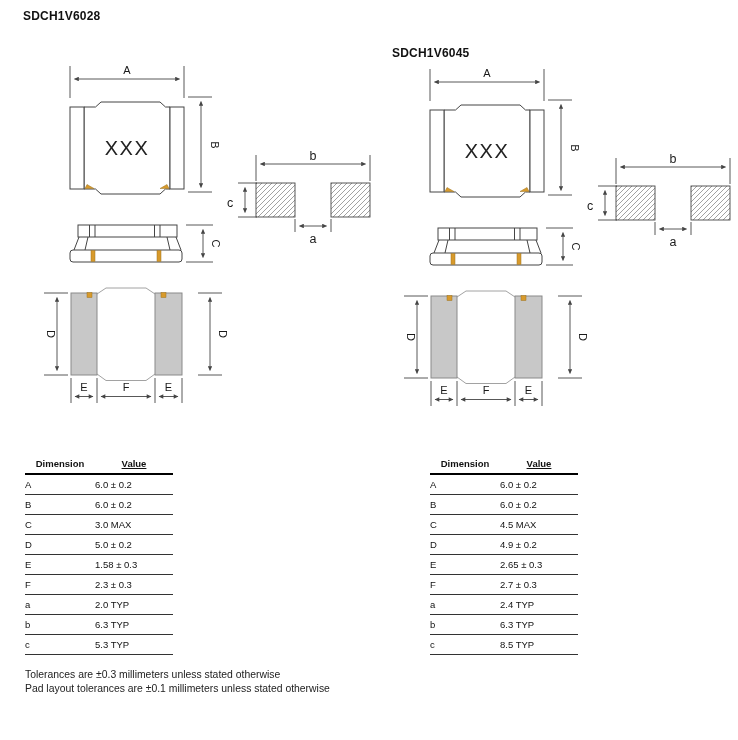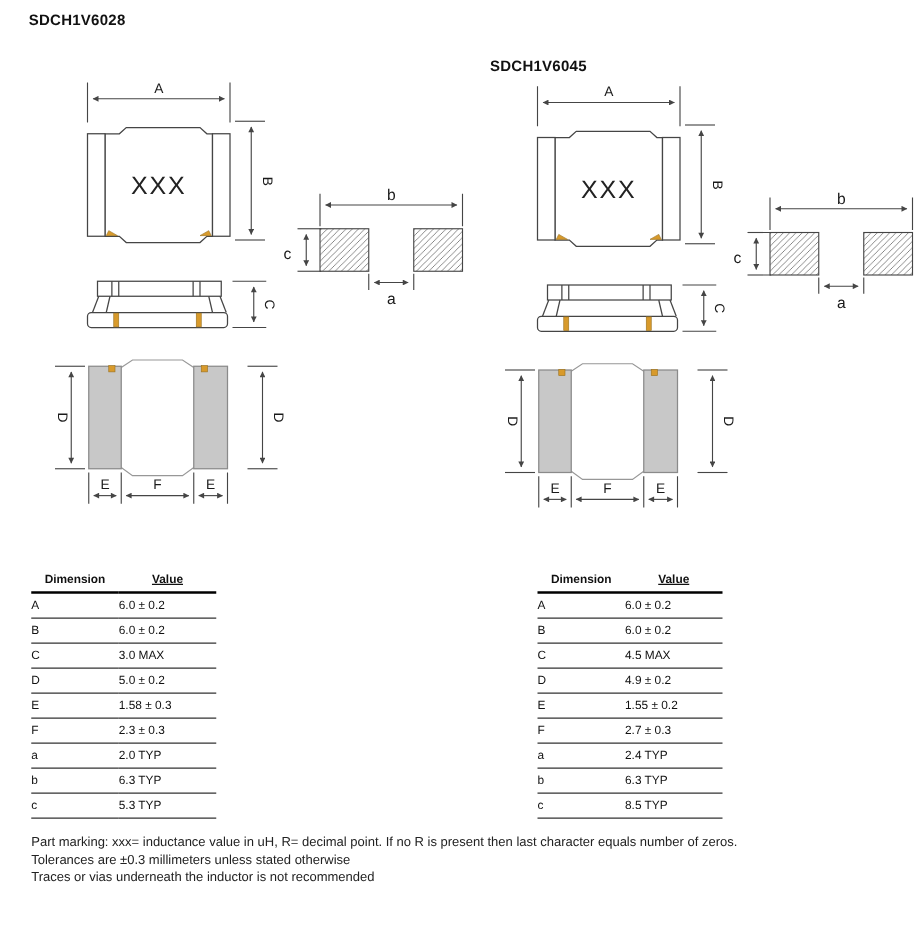--- a/index.html
+++ b/index.html
@@ -234,21 +234,21 @@
     <tr>
         <td>C</td>
         <td>4.5 MAX</td>
       </tr>
     <tr>
         <td>D</td>
         <td>4.9 ± 0.2</td>
       </tr>
     <tr>
         <td>E</td>
-        <td>1.55 ± 0.2</td>
+        <td>2.65 ± 0.3</td>
       </tr>
     <tr>
         <td>F</td>
         <td>2.7 ± 0.3</td>
       </tr>
     <tr>
         <td>a</td>
         <td>2.4 TYP</td>
       </tr>
     <tr>
@@ -256,16 +256,15 @@
         <td>6.3 TYP</td>
       </tr>
     <tr>
         <td>c</td>
         <td>8.5 TYP</td>
       </tr>
   </tbody>
 </table>
 
 <div class="notes">
-  <p>Part marking: xxx= inductance value in uH, R= decimal point. If no R is present then last character equals number of zeros.</p>
   <p>Tolerances are ±0.3 millimeters unless stated otherwise</p>
-  <p>Traces or vias underneath the inductor is not recommended</p>
+  <p>Pad layout tolerances are ±0.1 millimeters unless stated otherwise</p>
 </div>
 
 </body></html>

